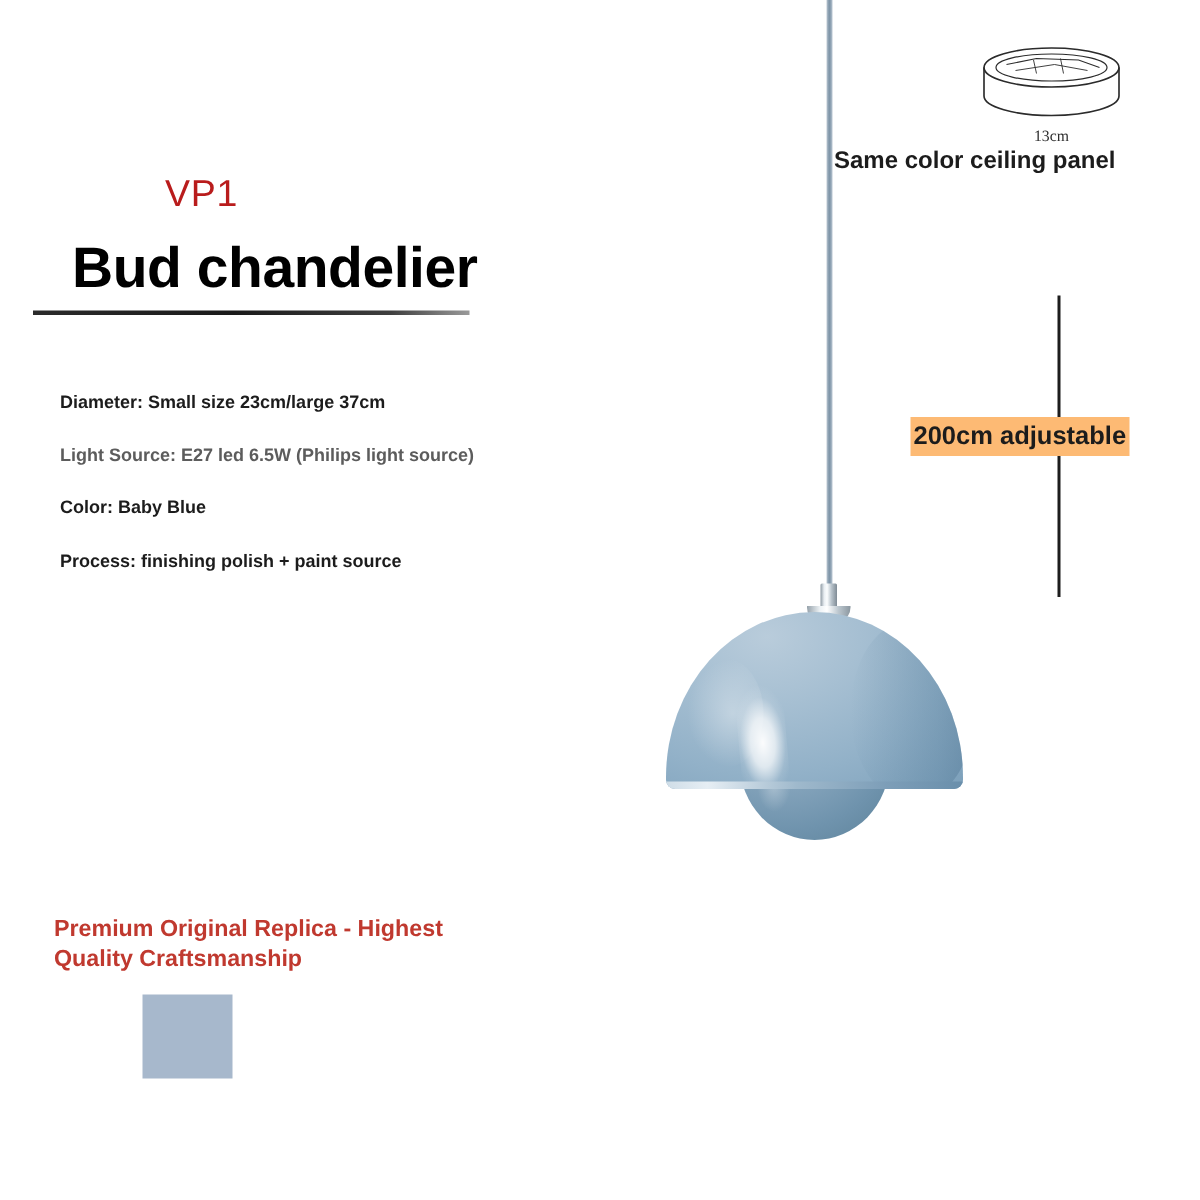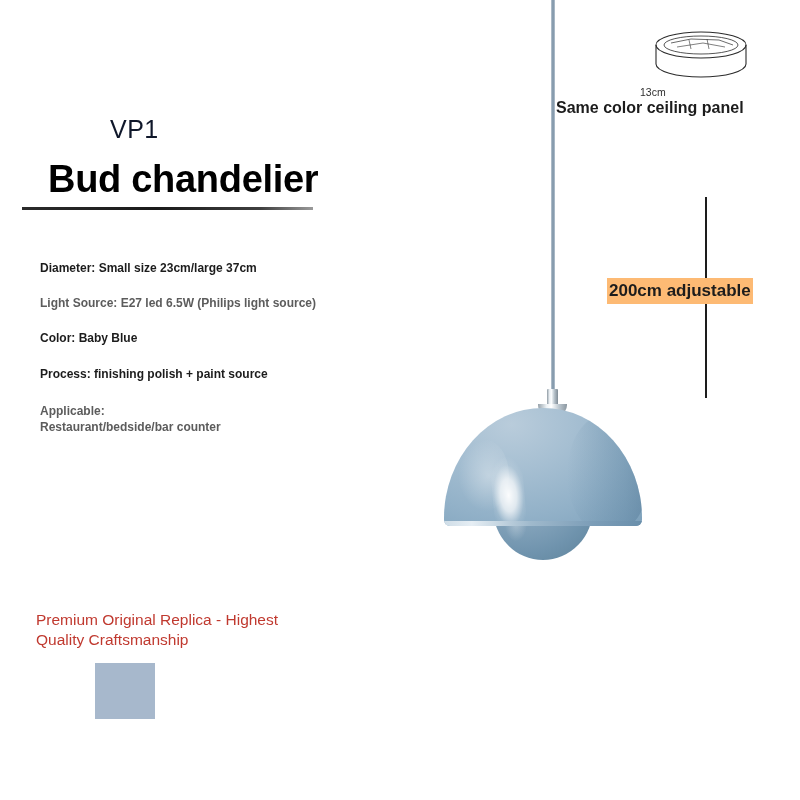--- a/index.html
+++ b/index.html
@@ -135,21 +135,21 @@
         #cfdde7 0%, #e6eef4 14%, #9fb9cc 44%, #7d9eb8 74%, #6a8fab 100%);
   }
 
   
   .subtitle {
     position: absolute;
     left: 110px;
     top: 115px;
     font-size: 25px;
     font-weight: 400;
-    color: #0f172a;
+    color: #b91c1c;
     letter-spacing: 0.5px;
   }
   .title {
     position: absolute;
     left: 48px;
     top: 158px;
     font-size: 38px;
     font-weight: 700;
     color: #000000;
     letter-spacing: -0.3px;
@@ -179,21 +179,21 @@
   .spec-line.dark   { color: #1c1c1c; font-weight: 700; }
   .spec-line.gray   { color: #5c5c5c; font-weight: 700; }
   .spec-line.multi  { line-height: 1.35; margin-bottom: 0; }
 
   .promo {
     position: absolute;
     left: 36px;
     top: 610px;
     width: 340px;
     font-size: 15.5px;
-    font-weight: 400;
+    font-weight: 700;
     line-height: 1.32;
     color: #c0392f;
     white-space: pre-line;
   }
   .swatch {
     position: absolute;
     left: 95px;
     top: 663px;
     width: 60px;
     height: 56px;
@@ -213,24 +213,26 @@
     left: 640px;
     top: 86px;
     width: 122px;
     height: 14px;
   }
   .panel-dim-label {
     position: absolute;
     left: 0;
     top: 0;
     width: 122px;
+    text-align: center;
     font-size: 10.5px;
     color: #2e2e2e;
     background: #ffffff;
     display: inline-block;
+    font-family: Liberation Serif, serif;
   }
   .panel-caption {
     position: absolute;
     left: 556px;
     top: 99px;
     font-size: 16px;
     font-weight: 700;
     color: #1c1c1c;
     white-space: nowrap;
   }
@@ -275,22 +277,20 @@
 
 <div class="subtitle">VP1</div>
 <div class="title">Bud chandelier</div>
 <div class="title-rule"></div>
 
 <div class="specs">
   <div class="spec-line dark">Diameter: Small size 23cm/large 37cm</div>
   <div class="spec-line gray">Light Source: E27 led 6.5W (Philips light source)</div>
   <div class="spec-line dark">Color: Baby Blue</div>
   <div class="spec-line dark">Process: finishing polish + paint source</div>
-  <div class="spec-line gray multi">Applicable:
-Restaurant/bedside/bar counter</div>
 </div>
 
 <div class="promo">Premium Original Replica - Highest
 Quality Craftsmanship</div>
 <div class="swatch"></div>
 
 <div class="panel-art">
   <svg width="112" height="62" viewBox="0 0 112 62" fill="none" stroke="#2b2b2b" stroke-width="1.1">
     <ellipse cx="56" cy="17" rx="45" ry="13"></ellipse>
     <path d="M11 17 V36 A45 13 0 0 0 101 36 V17"></path>

